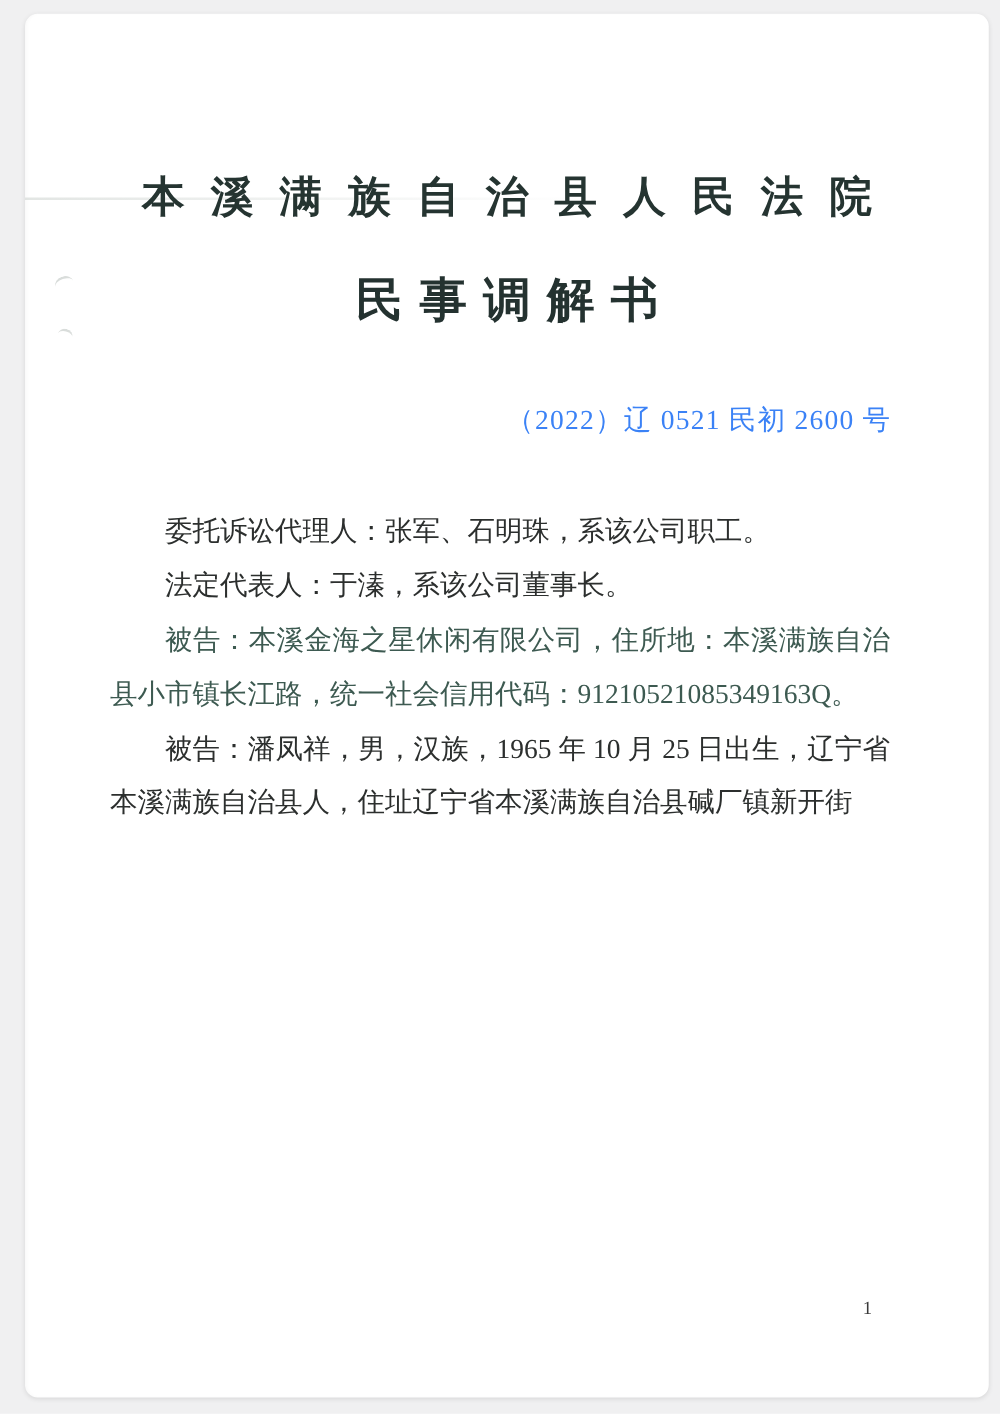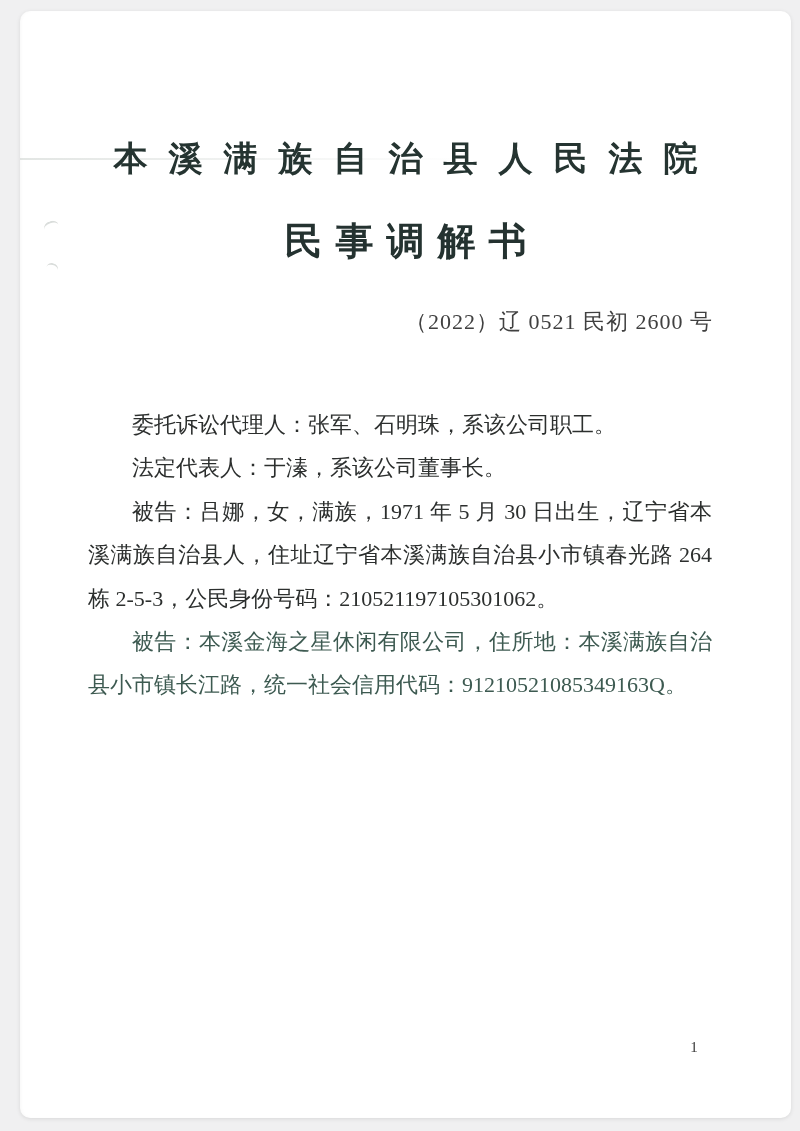--- a/index.html
+++ b/index.html
@@ -51,24 +51,24 @@
     font-weight: 700;
     color: #243230;
     letter-spacing: 13px;
     padding-left: 13px;
     box-sizing: border-box;
     line-height: 1.2;
     white-space: nowrap;
   }
   .case-number {
     position: absolute;
-    top: 296px;
+    top: 310px;
     right: 78px;
     font-size: 22px;
-    color: #404040;
+    color: #3b82f6;
     letter-spacing: 1px;
     white-space: nowrap;
     margin-left: 14px;
   }
   .doc-body {
     position: absolute;
     top: 392px;
     left: 68px;
     width: 624px;
     font-size: 22px;
@@ -124,19 +124,19 @@
 
   <h1 class="court-title">本溪满族自治县人民法院</h1>
 
   <h2 class="doc-type">民事调解书</h2>
 
   <div class="case-number">（2022）辽 0521 民初 2600 号</div>
 
   <div class="doc-body">
     <p>委托诉讼代理人：张军、石明珠，系该公司职工。</p>
     <p>法定代表人：于溱，系该公司董事长。</p>
-    <p>被告：吕娜，女，满族，1971 年 5 月 30 日出生，辽宁省本溪满族自治县人，住址辽宁省本溪满族自治县小市镇春光路 264 栋 2-5-3，公民身份号码：210521197105301062。</p>
     <p class="tint-green">被告：本溪金海之星休闲有限公司，住所地：本溪满族自治县小市镇长江路，统一社会信用代码：91210521085349163Q。</p>
+    <p>被告：潘凤祥，男，汉族，1965 年 10 月 25 日出生，辽宁省本溪满族自治县人，住址辽宁省本溪满族自治县碱厂镇新开街</p>
   </div>
 
   <div class="page-number">1</div>
 
 </div>
 
 </body></html>

